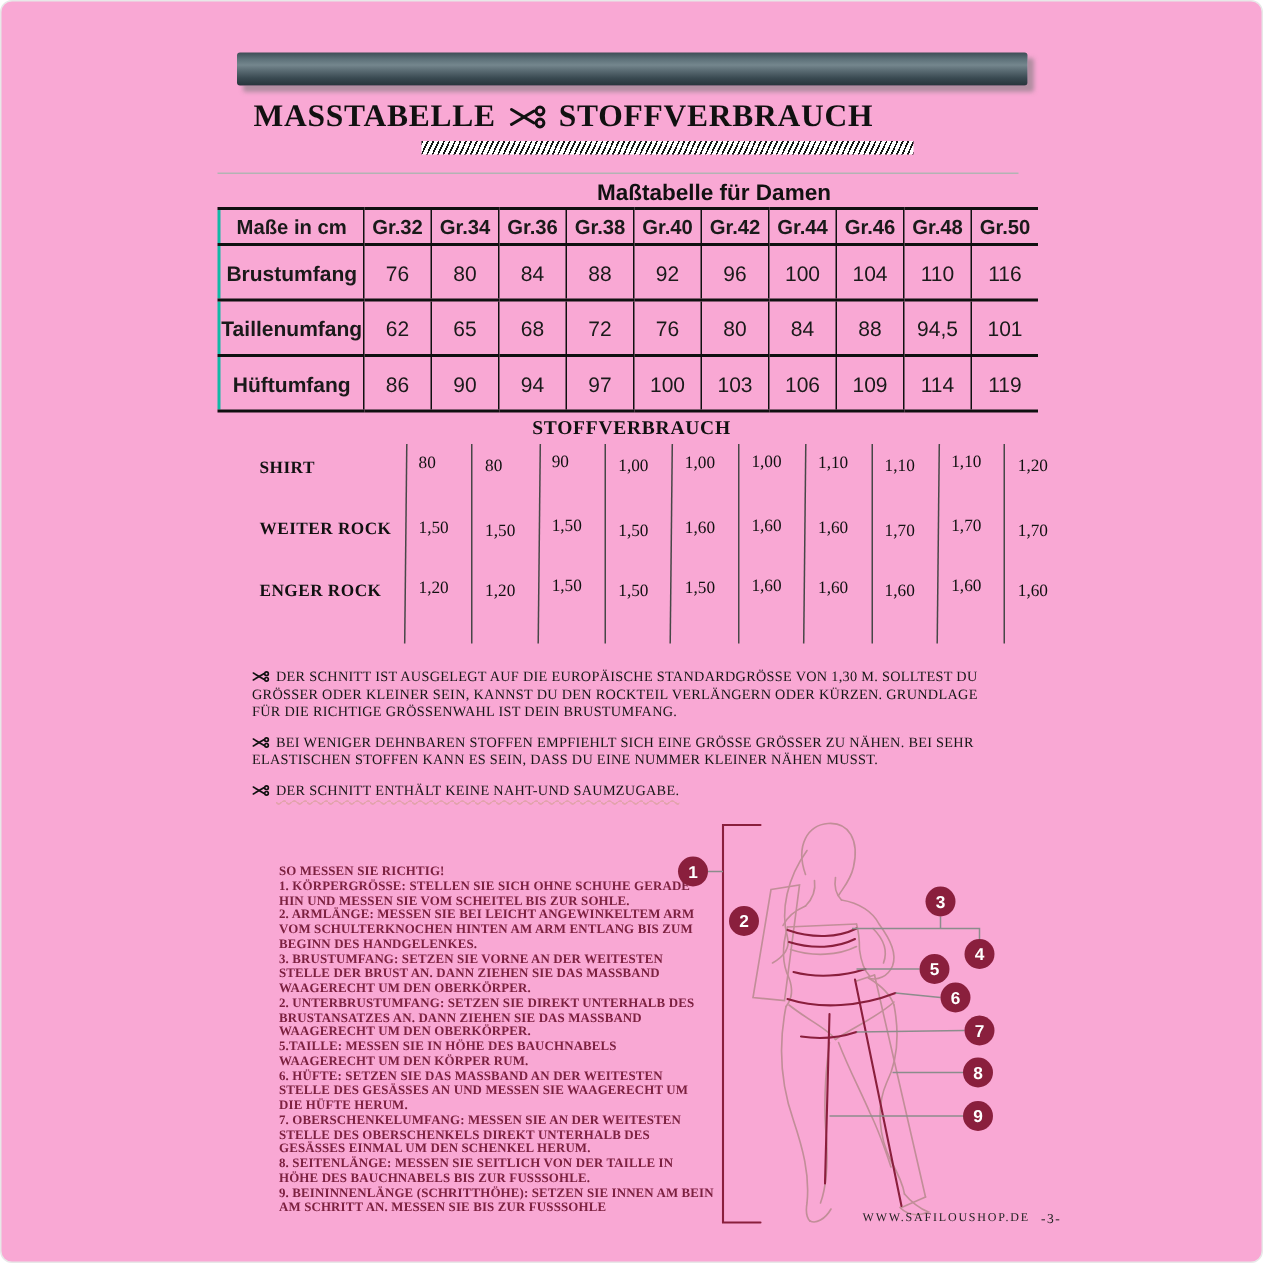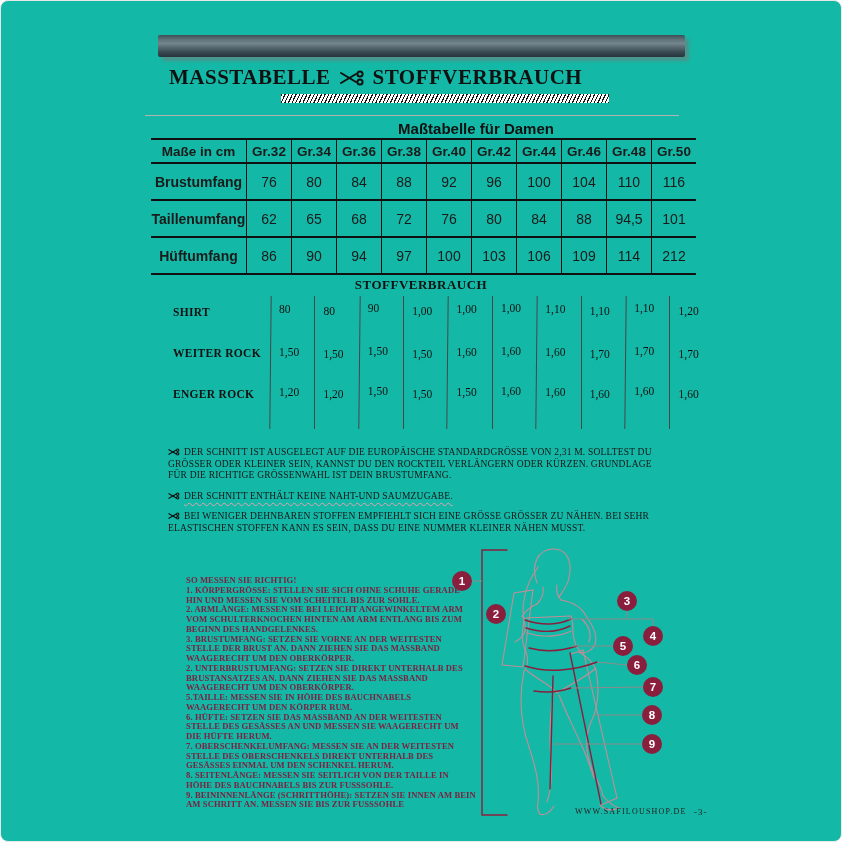--- a/index.html
+++ b/index.html
@@ -1,16 +1,16 @@
 <!DOCTYPE html>
 <html><head>
 <meta charset="utf-8">
 <style>
   html,body{margin:0;padding:0;background:#fff;}
-  .page{position:relative;width:842px;height:842px;background:#14b8a6;overflow:hidden;
+  .page{position:relative;width:842px;height:842px;background:#f9a8d4;overflow:hidden;
         font-family:"Liberation Serif",serif;color:#1a1a1a;border:1px solid #e8e8e8;border-radius:8px;box-sizing:border-box;}
 
   
   .top-bar{position:absolute;left:157px;top:34px;width:527px;height:22px;border-radius:2px;
     background:linear-gradient(180deg,#3e4e56 0%,#5d7179 20%,#74868d 38%,#5a6b73 55%,#394951 78%,#27343b 100%);
     box-shadow:4px 4px 3px rgba(120,120,120,.55);}
 
   
   .main-title{position:absolute;left:168px;top:64px;font-family:"Liberation Serif",serif;
     font-weight:bold;font-size:21px;letter-spacing:.5px;color:#111;white-space:nowrap;}
@@ -18,21 +18,21 @@
 
   .hatch{position:absolute;left:280px;top:93px;width:328px;height:9px;
     background:repeating-linear-gradient(115deg,#161616 0,#161616 1.1px,#fff 1.1px,#fff 3.3px);}
 
   .rule{position:absolute;left:144px;top:114px;width:534px;height:1px;background:#b3b3b3;}
 
   
   .size-title{position:absolute;left:355px;top:119px;width:240px;text-align:center;
     font-family:"Liberation Sans",sans-serif;font-weight:bold;font-size:15px;color:#111;}
   table.size-table{position:absolute;left:144px;top:137px;border-collapse:collapse;table-layout:fixed;
-    font-family:"Liberation Sans",sans-serif;border-left:6px solid #14b8a6;}
+    font-family:"Liberation Sans",sans-serif;border-left:2px solid #14b8a6;}
   table.size-table td{border:solid #101010;border-width:2px 1.5px;text-align:center;padding:0;
     overflow:hidden;}
   table.size-table td:last-child{border-right:none;}
   table.size-table tr.hdr td{height:22px;font-weight:bold;font-size:13.5px;}
   table.size-table tr.row td{height:35px;font-size:14px;}
   table.size-table td.c0{font-weight:bold;width:95px;}
   table.size-table td.c{width:44px;}
 
   
   .fabric-title{position:absolute;left:300px;top:276px;width:240px;text-align:center;
@@ -136,21 +136,21 @@
       <td class="c0">Hüftumfang</td>
       <td class="c">86</td>
       <td class="c">90</td>
       <td class="c">94</td>
       <td class="c">97</td>
       <td class="c">100</td>
       <td class="c">103</td>
       <td class="c">106</td>
       <td class="c">109</td>
       <td class="c">114</td>
-      <td class="c">212</td>
+      <td class="c">119</td>
     </tr>
   </tbody>
     </table>
 
   <div class="fabric-title">STOFFVERBRAUCH</div>
 
   <div class="fabric">
     <div class="vline" style="left:97px"></div>
     <div class="vline" style="left:141px"></div>
     <div class="vline" style="left:186px"></div>
@@ -206,37 +206,37 @@
   </div>
 
   <div class="notes">
     <p class="note"><span class="scissors"><svg width="12" height="8" viewBox="0 0 26 16">
             <g stroke="#111" stroke-width="2.4" fill="none" stroke-linecap="round">
               <path d="M2 3 L17 12"></path>
               <path d="M2 13 L17 4"></path>
               <circle cx="21" cy="4" r="2.6"></circle>
               <circle cx="21" cy="12" r="2.6"></circle>
             </g>
-          </svg></span><span class="note-text">DER SCHNITT IST AUSGELEGT AUF DIE EUROPÄISCHE STANDARDGRÖSSE VON 2,31 M. SOLLTEST DU GRÖSSER ODER KLEINER SEIN, KANNST DU DEN ROCKTEIL VERLÄNGERN ODER KÜRZEN. GRUNDLAGE FÜR DIE RICHTIGE GRÖSSENWAHL IST DEIN BRUSTUMFANG.</span></p>
+          </svg></span><span class="note-text">DER SCHNITT IST AUSGELEGT AUF DIE EUROPÄISCHE STANDARDGRÖSSE VON 1,30 M. SOLLTEST DU GRÖSSER ODER KLEINER SEIN, KANNST DU DEN ROCKTEIL VERLÄNGERN ODER KÜRZEN. GRUNDLAGE FÜR DIE RICHTIGE GRÖSSENWAHL IST DEIN BRUSTUMFANG.</span></p>
+    <p class="note"><span class="scissors"><svg width="12" height="8" viewBox="0 0 26 16">
+            <g stroke="#111" stroke-width="2.4" fill="none" stroke-linecap="round">
+              <path d="M2 3 L17 12"></path>
+              <path d="M2 13 L17 4"></path>
+              <circle cx="21" cy="4" r="2.6"></circle>
+              <circle cx="21" cy="12" r="2.6"></circle>
+            </g>
+          </svg></span><span class="note-text">BEI WENIGER DEHNBAREN STOFFEN EMPFIEHLT SICH EINE GRÖSSE GRÖSSER ZU NÄHEN. BEI SEHR ELASTISCHEN STOFFEN KANN ES SEIN, DASS DU EINE NUMMER KLEINER NÄHEN MUSST.</span></p>
     <p class="note wavy"><span class="scissors"><svg width="12" height="8" viewBox="0 0 26 16">
             <g stroke="#111" stroke-width="2.4" fill="none" stroke-linecap="round">
               <path d="M2 3 L17 12"></path>
               <path d="M2 13 L17 4"></path>
               <circle cx="21" cy="4" r="2.6"></circle>
               <circle cx="21" cy="12" r="2.6"></circle>
             </g>
           </svg></span><span class="note-text">DER SCHNITT ENTHÄLT KEINE NAHT-UND SAUMZUGABE.</span></p>
-    <p class="note"><span class="scissors"><svg width="12" height="8" viewBox="0 0 26 16">
-            <g stroke="#111" stroke-width="2.4" fill="none" stroke-linecap="round">
-              <path d="M2 3 L17 12"></path>
-              <path d="M2 13 L17 4"></path>
-              <circle cx="21" cy="4" r="2.6"></circle>
-              <circle cx="21" cy="12" r="2.6"></circle>
-            </g>
-          </svg></span><span class="note-text">BEI WENIGER DEHNBAREN STOFFEN EMPFIEHLT SICH EINE GRÖSSE GRÖSSER ZU NÄHEN. BEI SEHR ELASTISCHEN STOFFEN KANN ES SEIN, DASS DU EINE NUMMER KLEINER NÄHEN MUSST.</span></p>
   </div>
 
   <div class="guide">
     <div class="g-item">SO MESSEN SIE RICHTIG!</div>
     <div class="g-item">1. KÖRPERGRÖSSE: STELLEN SIE SICH OHNE SCHUHE GERADE HIN UND MESSEN SIE VOM SCHEITEL BIS ZUR SOHLE.</div>
     <div class="g-item">2. ARMLÄNGE: MESSEN SIE BEI LEICHT ANGEWINKELTEM ARM VOM SCHULTERKNOCHEN HINTEN AM ARM ENTLANG BIS ZUM BEGINN DES HANDGELENKES.</div>
     <div class="g-item">3. BRUSTUMFANG: SETZEN SIE VORNE AN DER WEITESTEN STELLE DER BRUST AN. DANN ZIEHEN SIE DAS MASSBAND WAAGERECHT UM DEN OBERKÖRPER.</div>
     <div class="g-item">2. UNTERBRUSTUMFANG: SETZEN SIE DIREKT UNTERHALB DES BRUSTANSATZES AN. DANN ZIEHEN SIE DAS MASSBAND WAAGERECHT UM DEN OBERKÖRPER.</div>
     <div class="g-item">5.TAILLE: MESSEN SIE IN HÖHE DES BAUCHNABELS WAAGERECHT UM DEN KÖRPER RUM.</div>
     <div class="g-item">6. HÜFTE: SETZEN SIE DAS MASSBAND AN DER WEITESTEN STELLE DES GESÄSSES AN UND MESSEN SIE WAAGERECHT UM DIE HÜFTE HERUM.</div>

